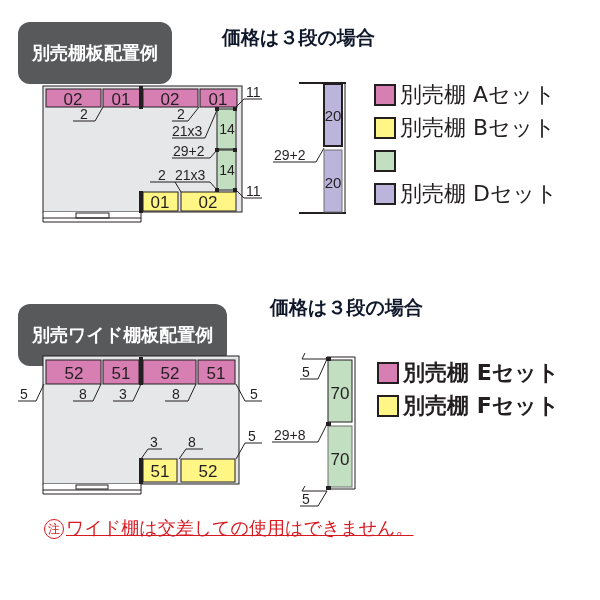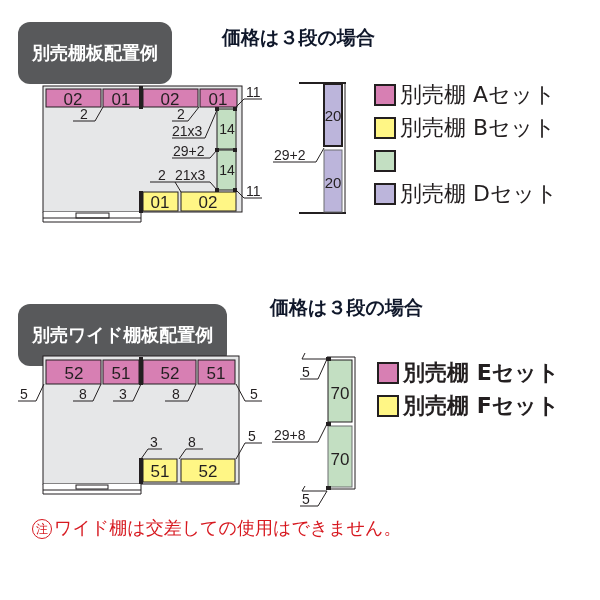--- a/index.html
+++ b/index.html
@@ -6,21 +6,21 @@
   body { width: 600px; height: 600px; position: relative; overflow: hidden;
          font-family: "DejaVu Sans", "Liberation Sans", sans-serif; color: #231f20; }
   .pill { position: absolute; background: #58595b; color: #fff; border-radius: 12px;
           font-weight: bold; font-size: 18px; height: 30px; line-height: 30px;
           padding: 16px 14px; letter-spacing: 0px; white-space: nowrap; }
   .subtitle { position: absolute; font-size: 19px; font-weight: bold; white-space: nowrap; color: #0f172a; }
   svg { position: absolute; left: 0; top: 0; }
   .legend { position: absolute; }
   .legend-item { display: flex; align-items: center; height: 33px; font-size: 22px; white-space: nowrap; text-align: center; }
   .swatch { width: 22px; height: 22px; border: 2px solid #231f20; box-sizing: border-box; margin-right: 4px; }
-  .note { position: absolute; left: 32px; top: 516px; font-size: 18px; color: #d71920; white-space: nowrap; }
+  .note { position: absolute; left: 44px; top: 516px; font-size: 18px; color: #d71920; white-space: nowrap; text-decoration: underline; }
   .note-mark { display: inline-block; width: 18px; height: 18px; border: 1.5px solid #d71920; border-radius: 50%;
                font-size: 12px; line-height: 18px; text-align: center; margin-right: 2px; vertical-align: 1px; }
 </style>
 </head>
 <body>
 
 <div class="pill" style="left:18px; top:22px;">
   <span>別売棚板配置例</span>
 </div>
 <div class="subtitle" style="left:222px; top:25px;">価格は３段の場合</div>

